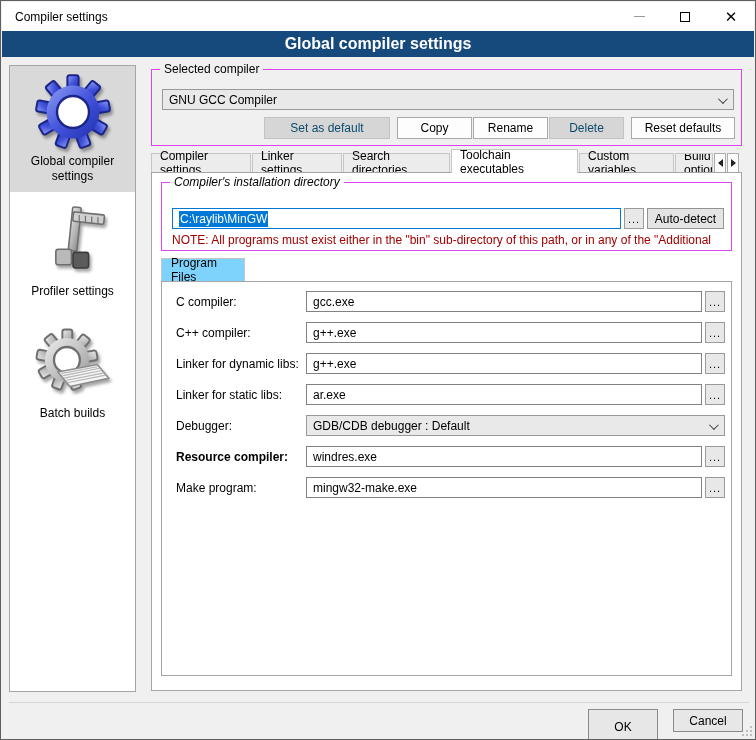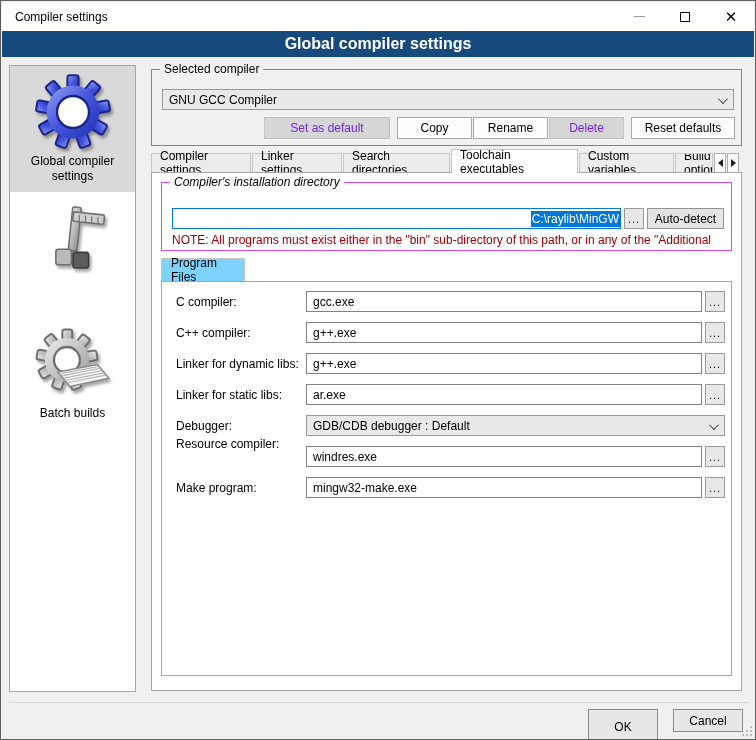--- a/index.html
+++ b/index.html
@@ -47,41 +47,41 @@
   .combobox { position:absolute; height:21px; background:#e9e9e9; border:1px solid #999;
               display:flex; align-items:center; padding-left:6px; cursor:default; }
   .combobox .chev { position:absolute; right:8px; top:7px; width:7px; height:7px;
                     border-right:1.4px solid #444; border-bottom:1.4px solid #444;
                     transform:rotate(45deg) translateY(-2px); }
   .cb-main { left:10px; top:19px; width:572px; }
 
   
   .btn { position:absolute; height:22px; background:#fdfdfd; border:1px solid #a9a9a9;
          display:flex; align-items:center; justify-content:center; font-size:12px; cursor:default; }
-  .btn.disabled { background:#d6d6d6; border-color:#c2c2c2; color:#6d28d9; }
+  .btn.disabled { background:#d6d6d6; border-color:#c2c2c2; color:#0c4a6e; }
   .btn.gray { background:#e4e4e4; border-color:#949494; }
 
   
   .tab { position:absolute; top:152px; height:20px; background:#ececec; border:1px solid #c6c6c6;
          display:flex; align-items:center; justify-content:center; padding:0 8px; cursor:default; z-index:1; }
   .tab.active { top:148px; height:24px; background:#fff; border-bottom:none; z-index:3; }
   .tab.clipped { overflow:hidden; justify-content:flex-start; }
   .tab-arrow { position:absolute; top:152px; width:12px; height:20px; background:#fbfbfb;
                border:1px solid #adadad; display:flex; align-items:center; justify-content:center; cursor:default; }
   .tri-left  { width:0; height:0; border-top:4px solid transparent; border-bottom:4px solid transparent; border-right:5px solid #222; }
   .tri-right { width:0; height:0; border-top:4px solid transparent; border-bottom:4px solid transparent; border-left:5px solid #222; }
 
   .tabpanel { position:absolute; left:150px; top:171px; width:591px; height:519px;
               background:#fff; border:1px solid #a5a5a5; z-index:2; }
 
   .install-group { left:160px; top:181px; width:571px; height:69px; }
 
   .textfield { position:absolute; height:21px; background:#fff; border:1px solid #828282;
                display:flex; align-items:center; padding-left:6px; overflow:hidden; white-space:nowrap; }
-  .textfield.focused { border:1px solid #0078d7;justify-content:flex-end; }
+  .textfield.focused { border:1px solid #0078d7; }
   .sel-text { background:#0078d7; color:#fff; padding:1px 1px; }
 
   .browse-btn { width:20px; height:21px; font-size:11px; letter-spacing:1px;
                 background:#e8e8e8; border:1px solid #9a9a9a; }
 
   .note { position:absolute; color:#a00000; white-space:nowrap; overflow:hidden; }
 
   
   .subtab { position:absolute; height:20px; top:260px; background:#ececec; border:1px solid #c6c6c6;
             display:flex; align-items:center; justify-content:center; padding:0 9px; cursor:default; z-index:1; }
@@ -165,20 +165,21 @@
         </defs>
         <rect x="47" y="4" width="11" height="56" rx="2" fill="url(#ggray)" stroke="#6e6e6e" stroke-width="2" transform="rotate(6 52 30)"></rect>
         <rect x="50" y="12" width="40" height="12" rx="2" fill="#cfcfcf" stroke="#6e6e6e" stroke-width="2" transform="rotate(6 70 18)"></rect>
         <line x1="58" y1="14" x2="58" y2="22" stroke="#6e6e6e" stroke-width="1.5"></line>
         <line x1="66" y1="15" x2="66" y2="23" stroke="#6e6e6e" stroke-width="1.5"></line>
         <line x1="74" y1="16" x2="74" y2="24" stroke="#6e6e6e" stroke-width="1.5"></line>
         <line x1="82" y1="17" x2="82" y2="25" stroke="#6e6e6e" stroke-width="1.5"></line>
         <rect x="28" y="58" width="20" height="20" rx="3" fill="#b9b9b9" stroke="#6e6e6e" stroke-width="2"></rect>
         <rect x="50" y="62" width="20" height="20" rx="3" fill="#5c5c5c" stroke="#3c3c3c" stroke-width="2"></rect>
       </svg>
+      <span class="lbl">Profiler settings</span>
     </div>
 
     <div class="side-item item3">
       <svg class="icon icon-shadow" width="84" height="76" viewBox="0 0 100 100">
         <defs>
           <linearGradient id="ggray2" x1="0" y1="0" x2="1" y2="1">
             <stop offset="0" stop-color="#ededed"></stop>
               <stop offset="1" stop-color="#9a9a9a"></stop>
           </linearGradient>
         </defs>
@@ -272,21 +273,21 @@
         <span>ar.exe</span>
       </div>
     <div class="btn browse-btn row-browse" style="top:383px;">...</div>
 
     <span class="row-label" style="top:418px;">Debugger:</span>
     <div class="combobox row-combo" style="top:414px;">
       <span>GDB/CDB debugger : Default</span>
       <span class="chev"></span>
     </div>
 
-    <span class="row-label" style="top:436px;">Resource compiler:</span>
+    <span class="row-label" style="top:449px;font-weight:bold;">Resource compiler:</span>
     <div class="textfield row-field" style="position:absolute; top:445px;">
         <span>windres.exe</span>
       </div>
     <div class="btn browse-btn row-browse" style="top:445px;">...</div>
 
     <span class="row-label" style="top:480px;">Make program:</span>
     <div class="textfield row-field" style="position:absolute; top:476px;">
         <span>mingw32-make.exe</span>
       </div>
     <div class="btn browse-btn row-browse" style="top:476px;">...</div>

